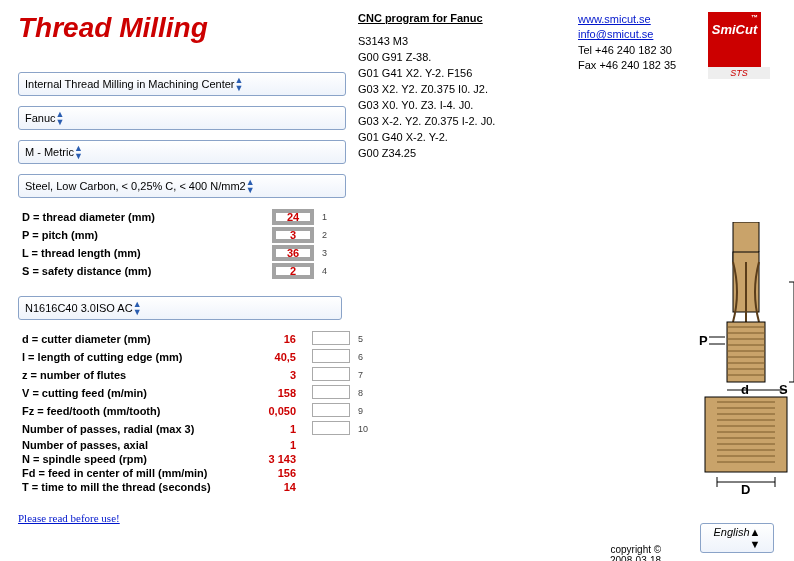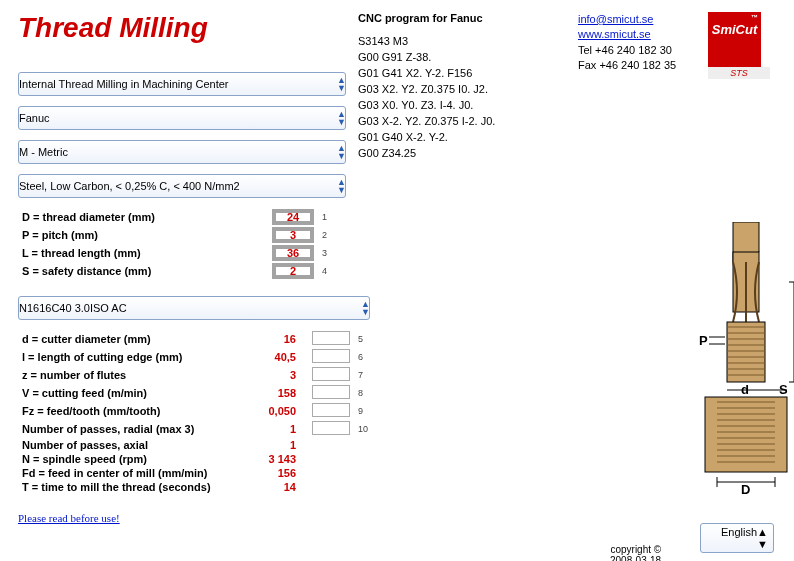--- a/index.html
+++ b/index.html
@@ -15,21 +15,21 @@
   .header-row { display: flex; align-items: flex-start; }
   .title {
     color: #c00;
     font-size: 28px;
     font-weight: bold;
     font-style: italic;
     margin: 0 0 12px 0;
     flex: 0 0 340px;
   }
   .cnc-col { flex: 0 0 220px; font-family: Verdana, sans-serif; font-size: 11px; }
-  .cnc-title { font-weight: bold; margin-bottom: 10px; }
+  .cnc-title { font-weight: bold; text-decoration: underline; margin-bottom: 10px; }
   .cnc-code { line-height: 1.45; }
   .contact-col { flex: 0 0 130px; font-size: 11px; line-height: 1.4; }
   .logo-col { flex: 0 0 65px; }
   .logo-box {
     width: 53px; height: 55px;
     background: #c00; color: #fff;
     font-style: italic; font-weight: bold;
     font-size: 13px; text-align: center;
     padding-top: 10px; position: relative;
   }
@@ -40,24 +40,24 @@
   }
   .link { color: #0016cc; text-decoration: underline; cursor: pointer; }
   .main-row { display: flex; margin-top: -90px; }
   .left-col { width: 360px; }
   .right-col { width: 400px; padding-left: 20px; position: relative; }
   .sel {
     width: 328px;
     background: linear-gradient(#fff,#eef3fb);
     border: 1px solid #8aa3c8;
     border-radius: 3px;
-    padding: 3px 0;
+    padding: 3px 6px;
     font-size: 11px;
     margin-bottom: 10px;
-    display: flex; justify-content: space-between; align-items: center;
+    display: flex; align-items: center;
     cursor: pointer;
   }
   .sel .arrows { color: #2a5db0; font-size: 9px; line-height: 8px; letter-spacing: -1px; }
   .param-table { border-collapse: collapse; margin: 6px 0 10px 0; }
   .param-table td { padding: 1px 4px; vertical-align: middle; }
   .lbl { font-weight: bold; font-size: 11px; white-space: nowrap; }
   .inp {
     width: 42px; height: 16px;
     border: 4px solid #a3a3a3;
     text-align: center;
@@ -70,21 +70,21 @@
   .blank-inp { width: 38px; height: 14px; border: 1px solid #aaa; background: #fff; display: inline-block; }
   .diagram { margin-top: 150px; margin-left: 265px; }
   .copyright { position: absolute; bottom: -5px; left: 610px; font-size: 10px; text-align: right; }
   .lang-sel {
     position: absolute; bottom: 8px; left: 700px;
     width: 74px;
     background: linear-gradient(#fff,#eef3fb);
     border: 1px solid #8aa3c8;
     border-radius: 3px;
     padding: 2px 5px; font-size: 11px;
-    display: flex; justify-content: flex-end;
+    display: flex; justify-content: center; font-style: italic;
   }
   .bottom-link { color: #0016cc; text-decoration: underline; font-size: 11px; margin-top: 8px; display: inline-block; cursor: pointer; font-family: Liberation Serif, serif; }
 </style>
 </head>
 <body>
 
 <div class="header-row">
   <h1 class="title">Thread Milling</h1>
 
   <div class="cnc-col">
@@ -95,22 +95,22 @@
       <div>G01 G41 X2. Y-2. F156</div>
       <div>G03 X2. Y2. Z0.375 I0. J2.</div>
       <div>G03 X0. Y0. Z3. I-4. J0.</div>
       <div>G03 X-2. Y2. Z0.375 I-2. J0.</div>
       <div>G01 G40 X-2. Y-2.</div>
       <div>G00 Z34.25</div>
     </div>
   </div>
 
   <div class="contact-col">
+    <div><a class="link">www.smicut.se</a></div>
     <div><a class="link">info@smicut.se</a></div>
-    <div><a class="link">www.smicut.se</a></div>
     <div>Tel +46 240 182 30</div>
     <div>Fax +46 240 182 35</div>
   </div>
 
   <div class="logo-col">
     <div class="logo-box">
       <span>SmiCut</span>
       <span style="position:absolute;top:2px;right:3px;font-size:7px;">™</span>
     </div>
     <div class="logo-sub">STS</div>
@@ -155,21 +155,21 @@
         <td class="idx">3</td>
       </tr>
       <tr>
         <td class="lbl">S = safety distance (mm)</td>
         <td><input class="inp" value="2" style=""></td>
         <td class="idx">4</td>
       </tr>
     </tbody>
       </table>
 
-    <div class="sel" style="width:352px;margin-top:16px;">
+    <div class="sel" style="width:324px;margin-top:16px;">
       <span>N1616C40  3.0ISO  AC</span>
       <span class="arrows">▲<br>▼</span>
     </div>
 
     <table class="param-table">
       <tbody>
           <tr class="out-row">
             <td class="lbl">d = cutter diameter (mm)</td>
             <td><span class="ro">16</span></td>
             <td><span class="blank-inp"></span></td>

